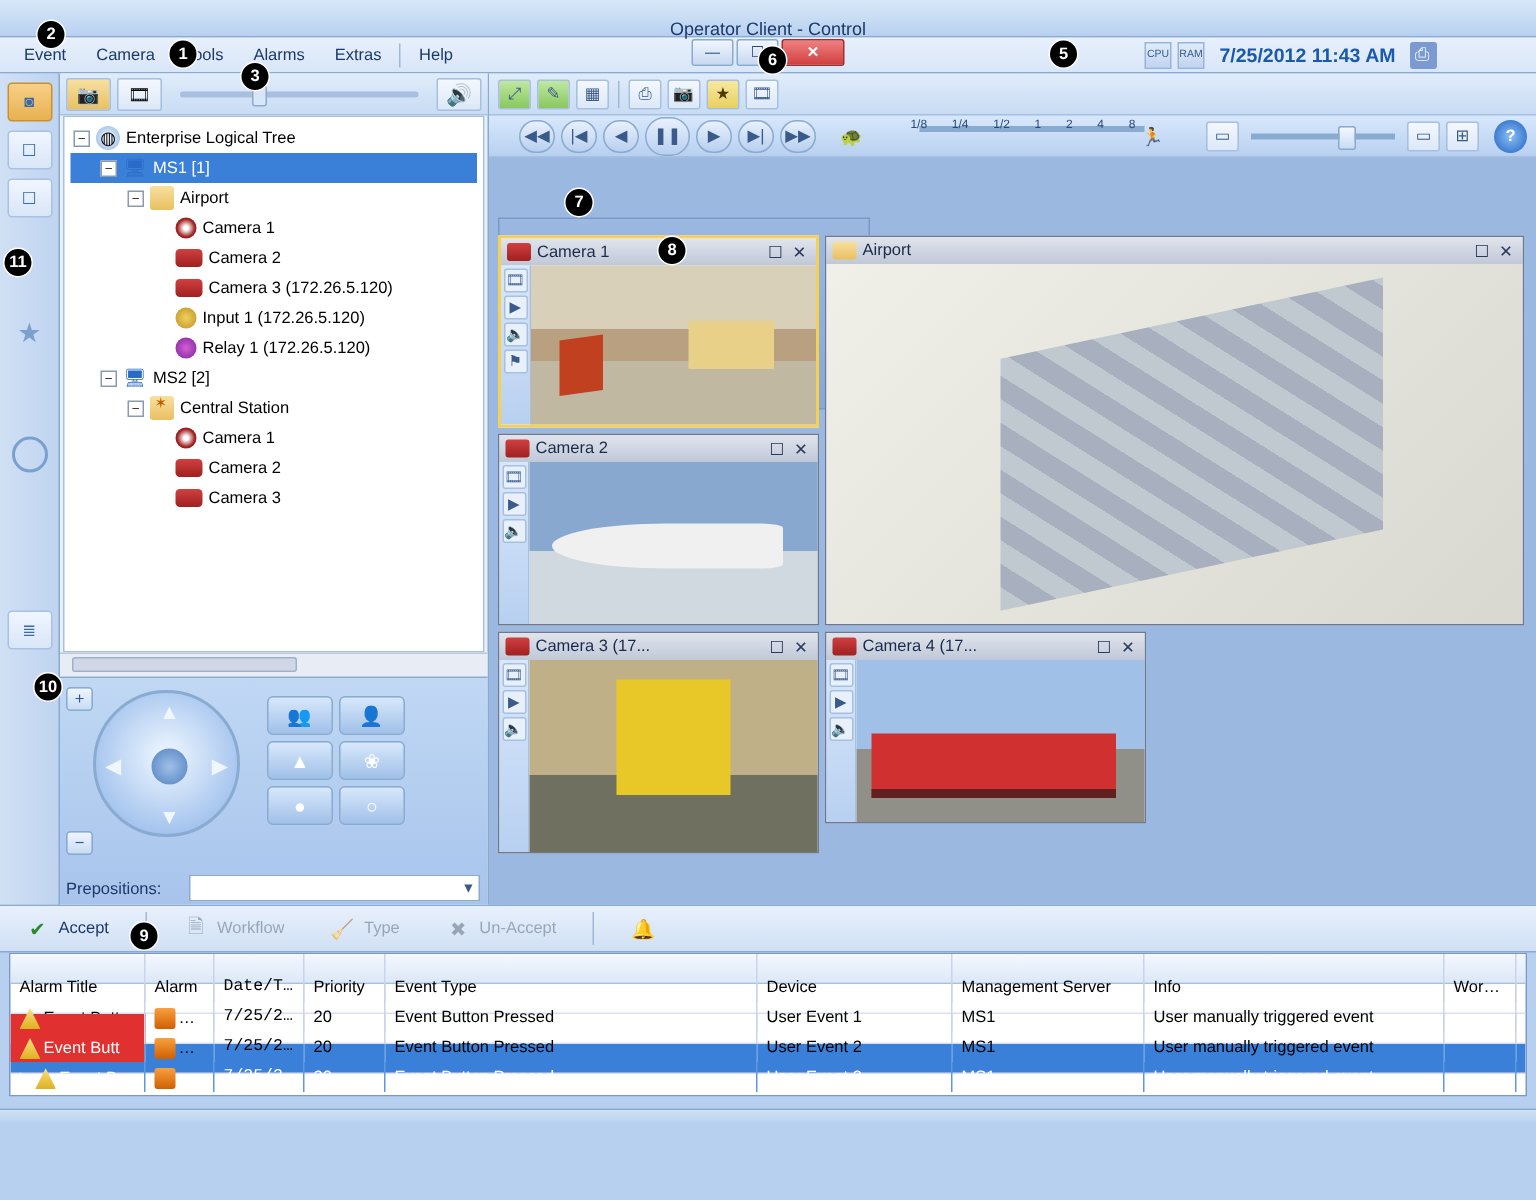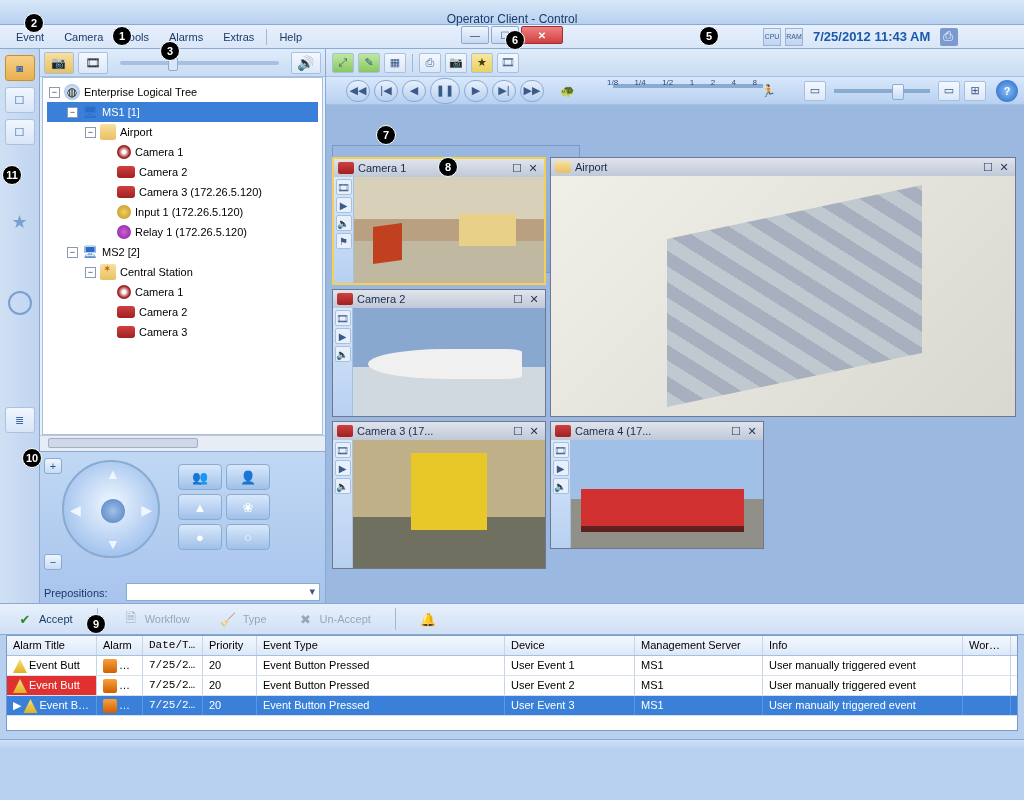--- a/index.html
+++ b/index.html
@@ -134,21 +134,21 @@
 .alarm-toolbar { height: 32px; background: linear-gradient(#e8f0fc,#d0e0f4); border-top: 1px solid #8aabd0; border-bottom: 1px solid #8aabd0; display: flex; align-items: center; padding: 0 10px; gap: 18px; }
 .alarm-btn { display: flex; align-items: center; gap: 5px; color: #1a3a6a; cursor: pointer; padding: 3px 6px; border-radius: 3px; }
 .alarm-btn.disabled { opacity: 0.6; color: #6a7a90; }
 .ab-icon { width: 18px; height: 18px; display: inline-flex; align-items: center; justify-content: center; font-size: 13px; }
 .ab-accept { color: #2a8a2a; }
 .ab-bell { color: #d8a030; }
 .vdiv { width: 1px; height: 22px; background: #a0b8d8; }
 
 .alarm-table { background: #fff; border: 1px solid #7a98c8; height: 96px; margin: 0 6px 8px 6px; overflow: hidden; }
 .at-head { display: flex; height: 20px; background: linear-gradient(#f4f8ff,#dce8f8); border-bottom: 1px solid #a8c0e0; }
-.at-h, .at-c { padding: 3px 6px; border-right: 1px solid #c8d4e8; overflow: hidden; white-space: nowrap; text-overflow: ellipsis; }
+.at-h, .at-c { padding: 16px 6px; border-right: 1px solid #c8d4e8; overflow: hidden; white-space: nowrap; text-overflow: ellipsis; }
 .at-row { display: flex; height: 20px; border-bottom: 1px solid #d8e0f0; }
 .at-row.sel { background: #3a80d8; color: #fff; }
 .at-row.sel .at-c { border-right-color: #5a98e0; }
 .c-title { width: 90px; }
 .c-alarm { width: 46px; }
 .c-dt { width: 60px; font-family: Liberation Mono, monospace; }
 .c-prio { width: 54px; }
 .c-type { width: 248px; }
 .c-device { width: 130px; }
 .c-ms { width: 128px; }

